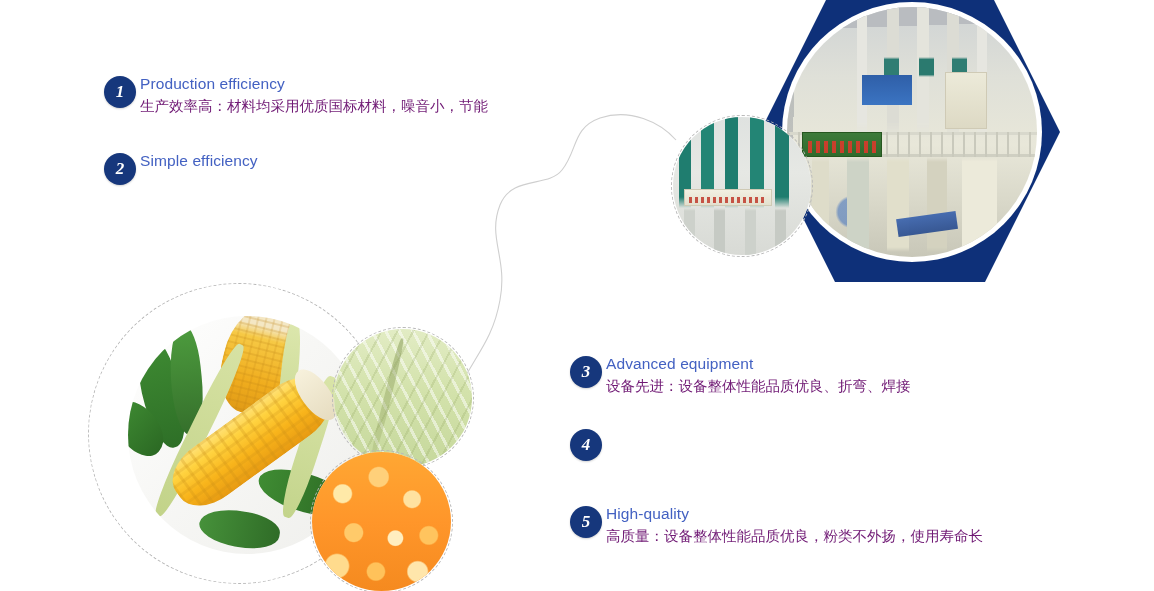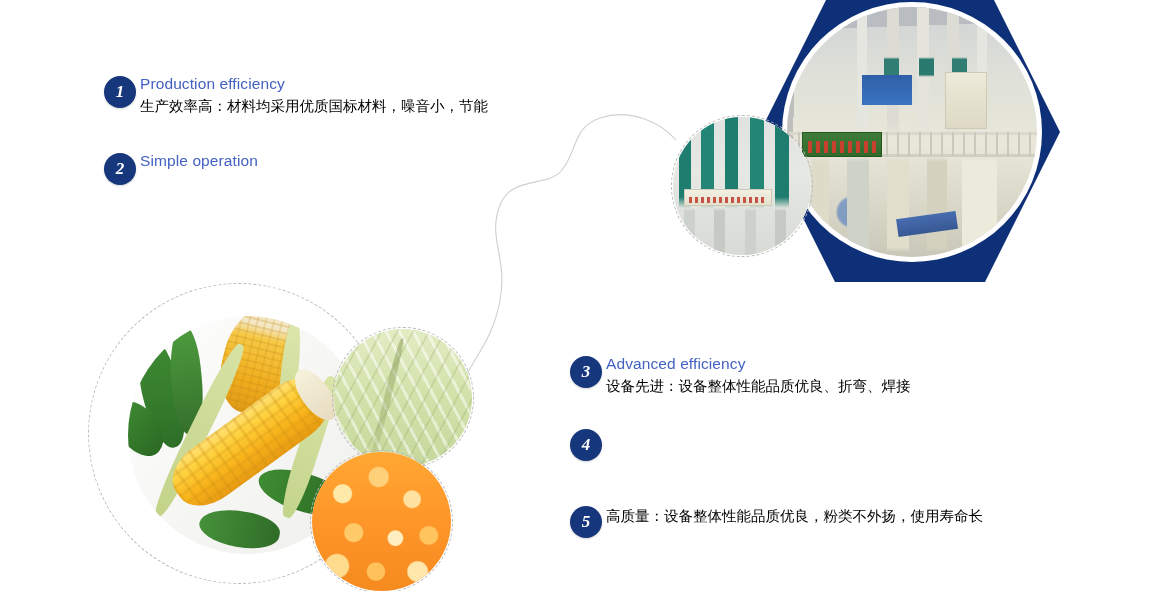--- a/index.html
+++ b/index.html
@@ -53,21 +53,21 @@
     margin-left: 4px;
     white-space: nowrap;
   }
   .feature-title {
     color: #4361c2;
     font-size: 15.5px;
     line-height: 20px;
     letter-spacing: 0.1px;
   }
   .feature-desc {
-    color: #000000;
+    color: #701a75;
     font-size: 14.5px;
     line-height: 22px;
     margin-top: 1px;
   }
 
   
   .hexagon {
     position: absolute;
     background: #0e3079;
   }
@@ -302,36 +302,37 @@
     <div class="num-badge">1</div>
     <div class="feature-text">
       <div class="feature-title">Production efficiency</div>
       <div class="feature-desc">生产效率高：材料均采用优质国标材料，噪音小，节能</div>
     </div>
   </div>
 
   <div class="feature" style="left:104px; top:151px;">
     <div class="num-badge">2</div>
     <div class="feature-text">
-      <div class="feature-title">Simple operation</div>
+      <div class="feature-title">Simple efficiency</div>
     </div>
   </div>
 
   <div class="feature" style="left:570px; top:354px;">
     <div class="num-badge">3</div>
     <div class="feature-text">
-      <div class="feature-title">Advanced efficiency</div>
+      <div class="feature-title">Advanced equipment</div>
       <div class="feature-desc">设备先进：设备整体性能品质优良、折弯、焊接</div>
     </div>
   </div>
 
   <div class="feature" style="left:570px; top:427px;">
     <div class="num-badge">4</div>
   </div>
 
   <div class="feature" style="left:570px; top:504px;">
     <div class="num-badge">5</div>
     <div class="feature-text">
+      <div class="feature-title">High-quality</div>
       <div class="feature-desc">高质量：设备整体性能品质优良，粉类不外扬，使用寿命长</div>
     </div>
   </div>
 
 </div>
 
 </body></html>

